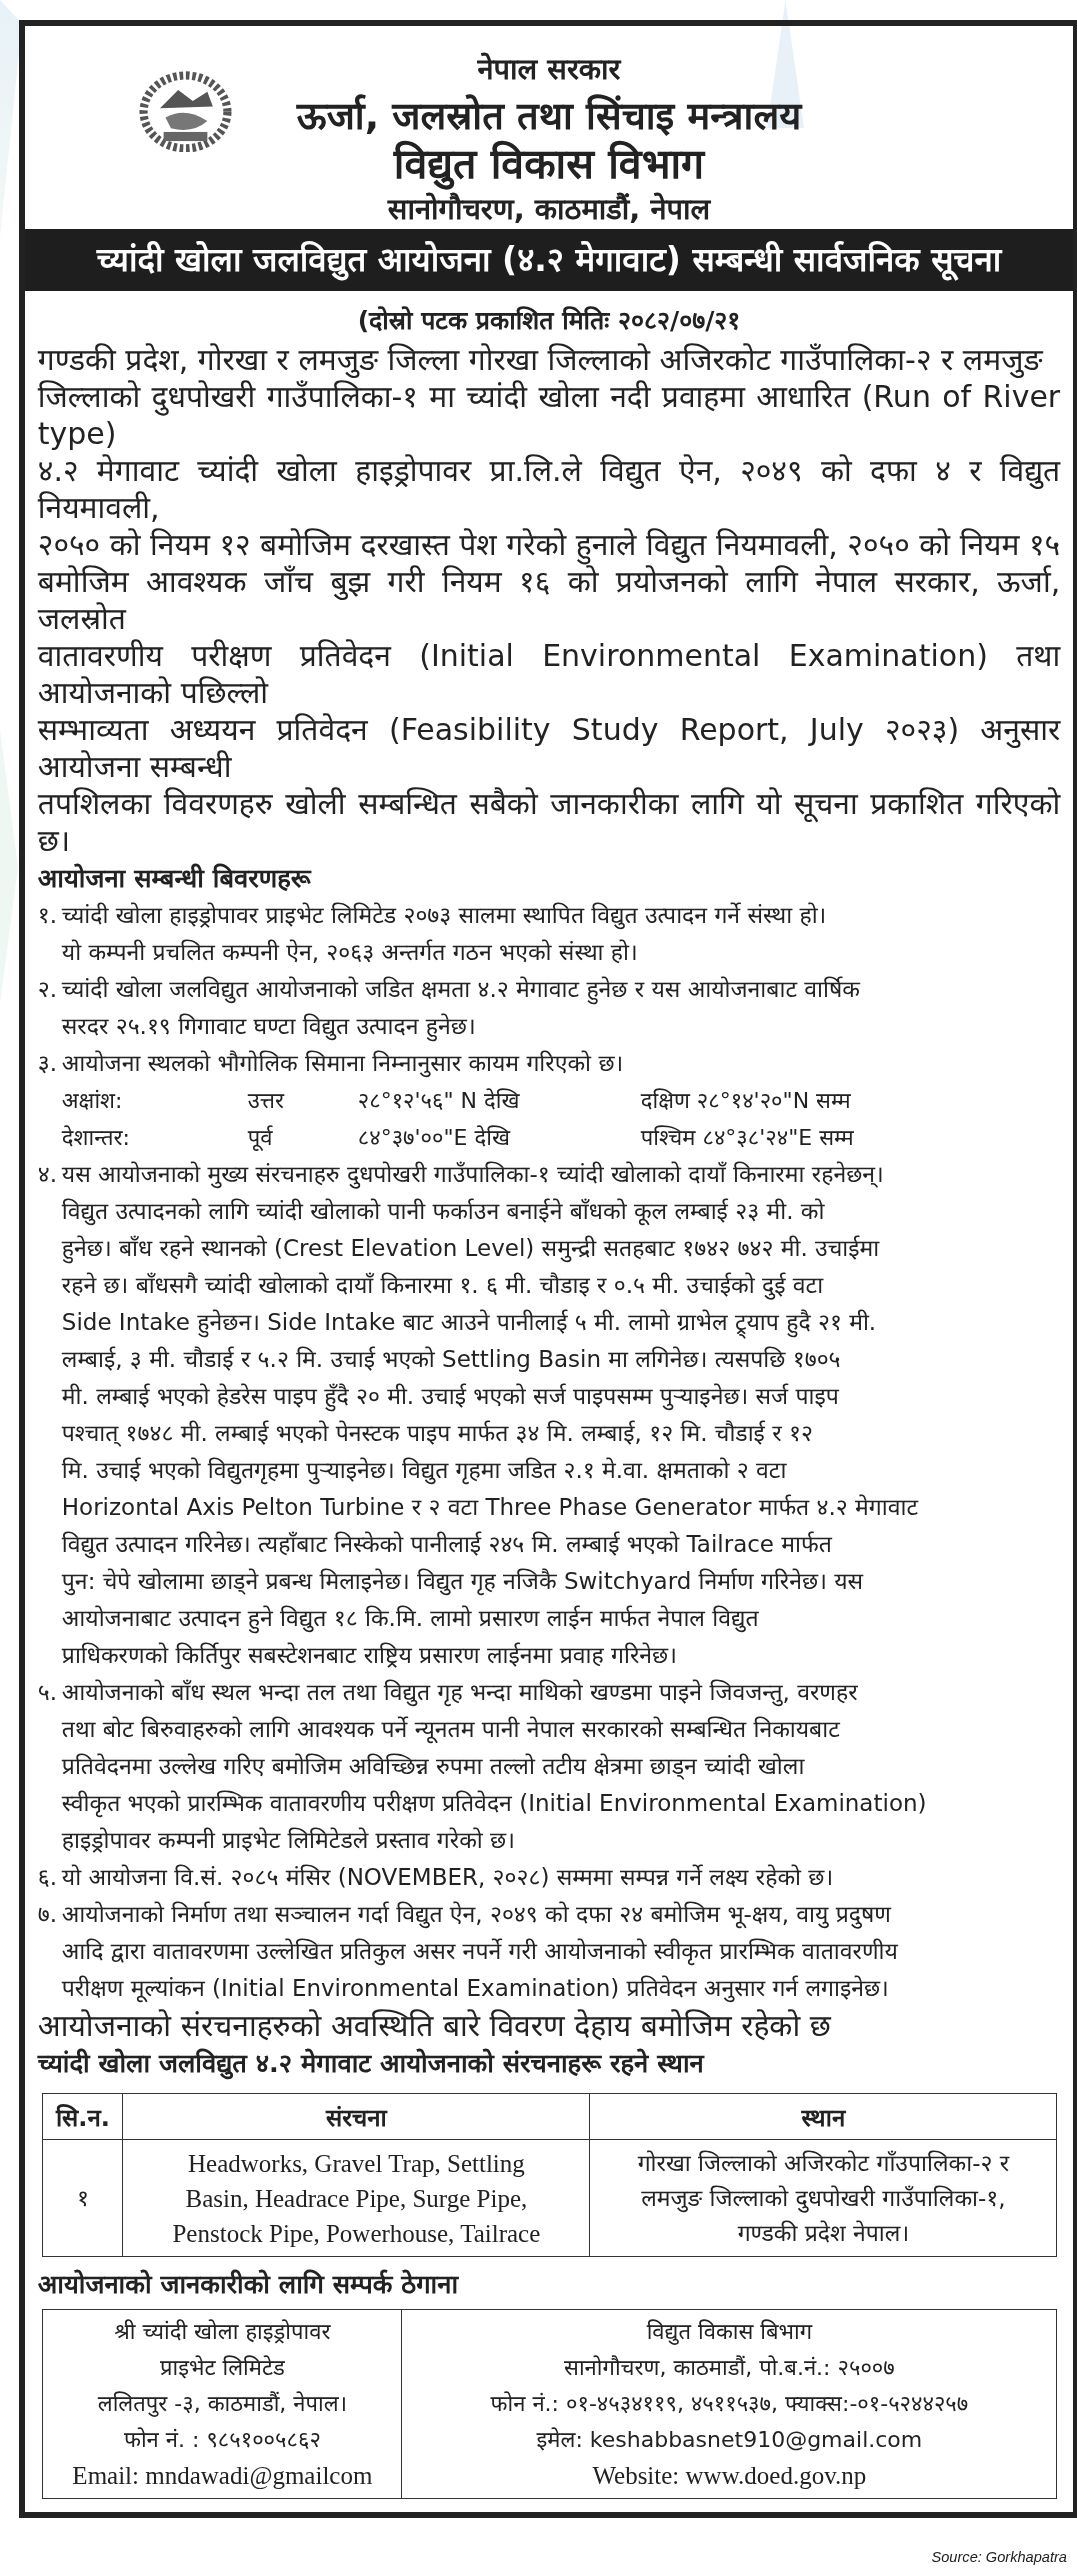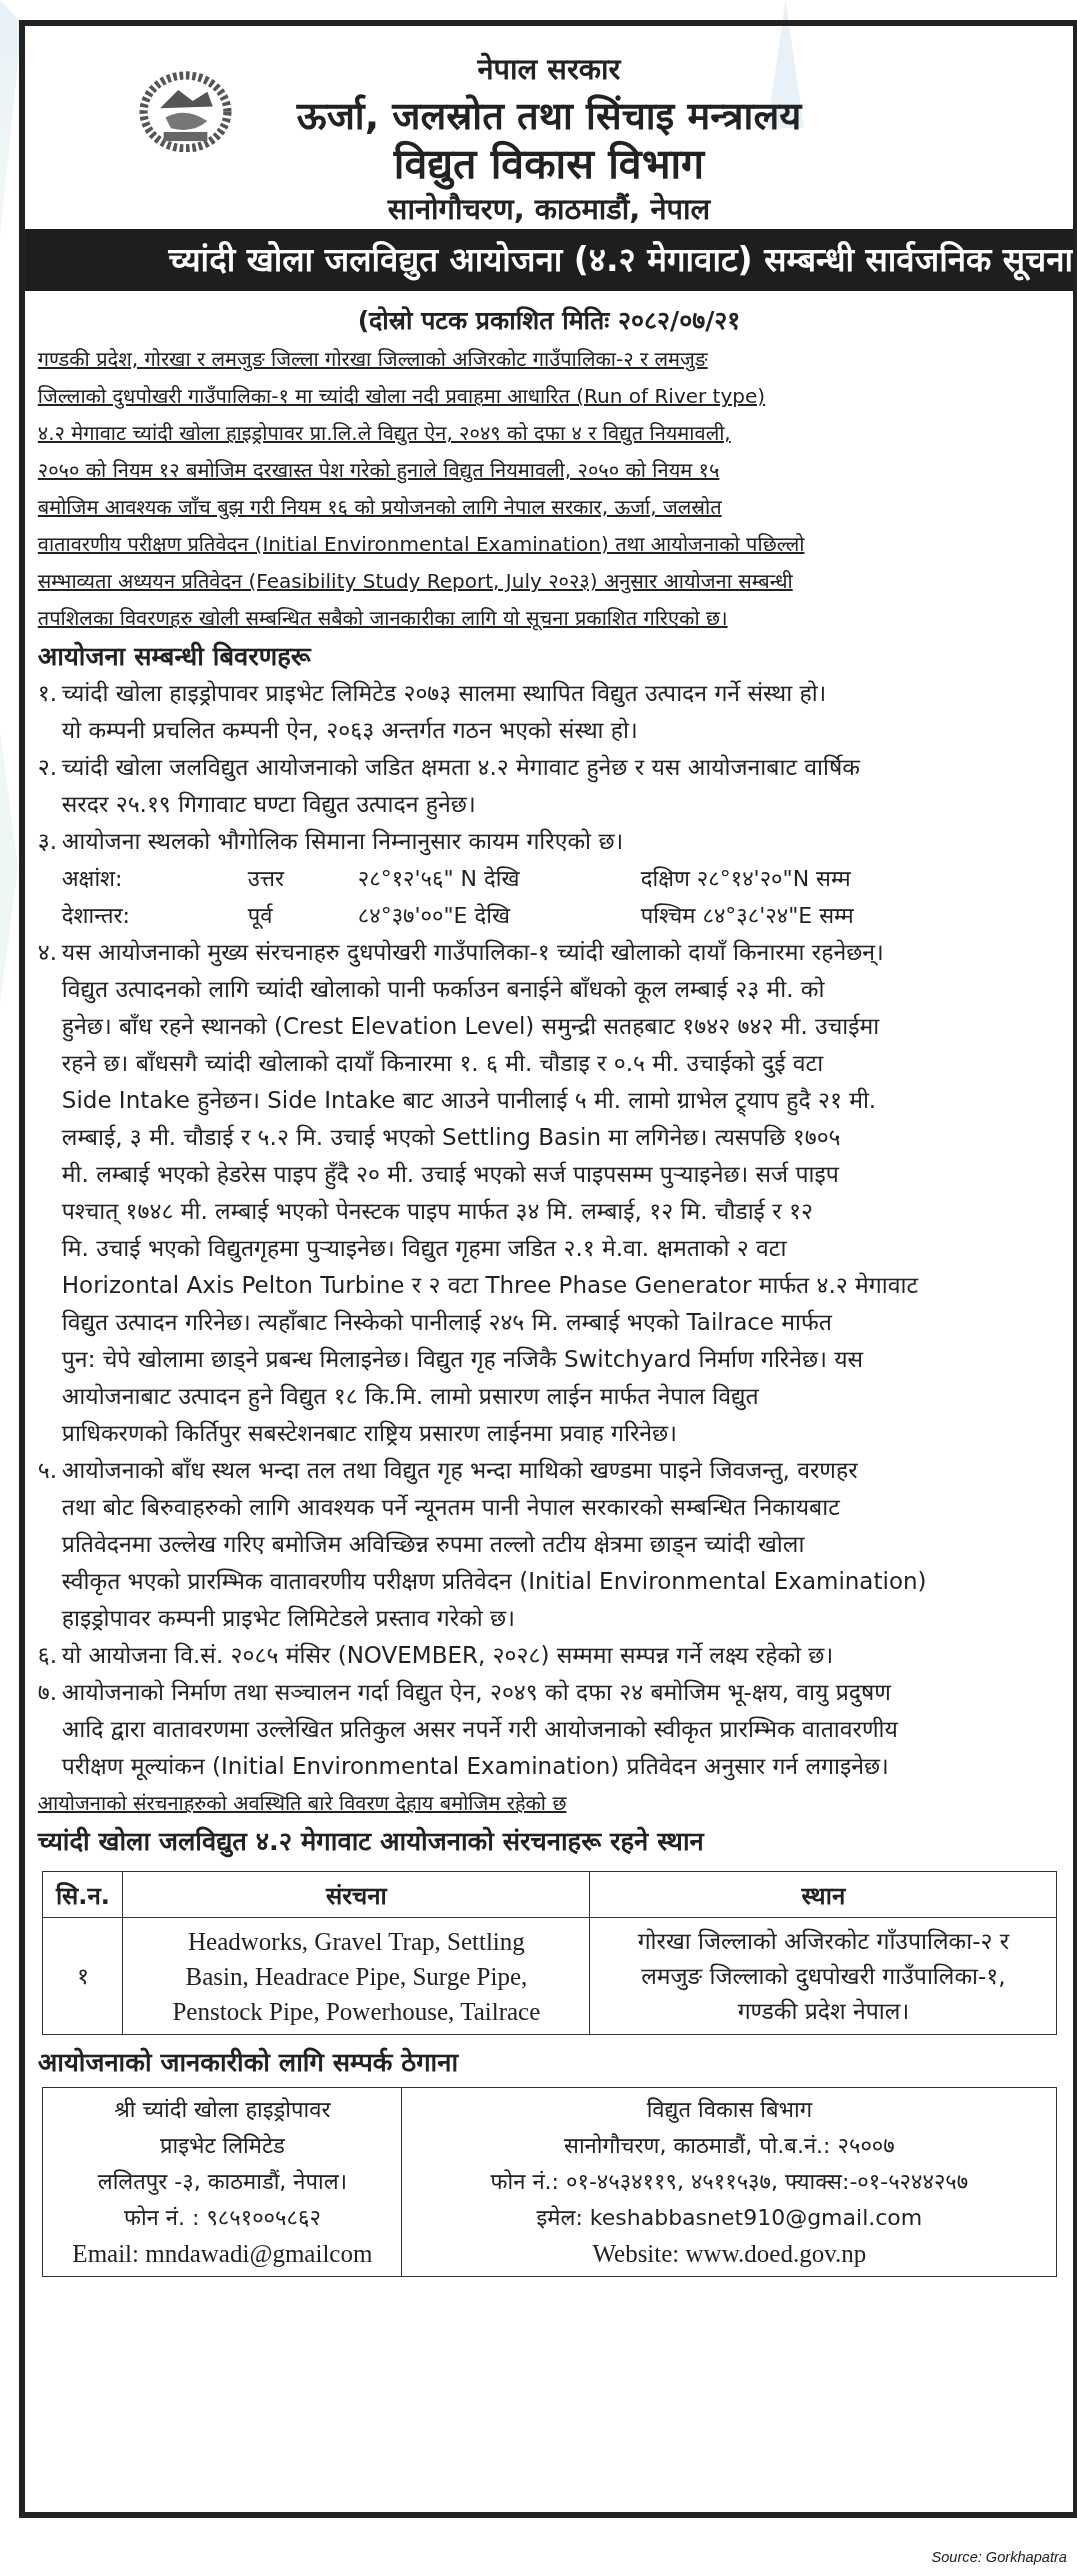--- a/index.html
+++ b/index.html
@@ -9,24 +9,24 @@
     .wm1 { left: 0; top: 0; width: 22px; height: 237px; background: linear-gradient(180deg,#7fb3d5,#b9d9c8); clip-path: polygon(0 0,100% 10%,0 100%); }
     .wm2 { left: 767px; top: 0; width: 37px; height: 128px; background: #7fb3d5; clip-path: polygon(50% 0,100% 100%,0 100%); }
     .wm3 { left: 0; top: 730px; width: 18px; height: 274px; background: #9fd3b0; clip-path: polygon(0 0,100% 50%,0 100%); }
     .frame { position: absolute; left: 19px; top: 20px; width: 1058px; height: 2498px; border: 6.4px solid #222; border-right-width: 4.6px; }
     .header { position: relative; height: 203px; text-align: center; }
     .emblem { position: absolute; left: 113px; top: 44px; width: 95px; height: 82px; }
     .h-gov { position: absolute; left: 0; right: 0; top: 22px; font-size: 29px; font-weight: bold; }
     .h-min { position: absolute; left: 0; right: 0; top: 62px; font-size: 38px; font-weight: bold; }
     .h-dept { position: absolute; left: 0; right: 0; top: 108px; font-size: 41px; font-weight: bold; }
     .h-addr { position: absolute; left: 0; right: 0; top: 162px; font-size: 29px; font-weight: bold; }
-    .titlebar { background: #1e1e1e; color: #fff; height: 62px; line-height: 62px; text-align: right; font-size: 33px; font-weight: bold; white-space: nowrap; overflow: hidden; }
+    .titlebar { background: #1e1e1e; color: #fff; height: 62px; line-height: 62px; text-align: center; font-size: 33px; font-weight: bold; white-space: nowrap; overflow: hidden; }
     .content { padding: 7.3px 12.8px 0 12.8px; }
     .pubdate { text-align: center; font-size: 25px; font-weight: bold; margin: 3.7px 0 5.5px 0; }
-    p.body { font-size: 20px; line-height: 37px; text-align: justify; text-align-last: left; text-decoration: underline; }
+    p.body { font-size: 30px; line-height: 37px; text-align: justify; text-align-last: left; }
     .section-h { font-size: 25.6px; font-weight: bold; line-height: 38px; }
     .item { display: flex; font-size: 23px; line-height: 37px; }
     .item .num { flex: 0 0 24px; }
     .item .txt { flex: 1; text-align: justify; }
     .coords { display: grid; grid-template-columns: 186px 110px 283px 1fr; font-size: 22px; line-height: 37px; padding-left: 24px; }
     .tbl { width: 1015px; border-collapse: collapse; margin: 11px 0 0 4.6px; }
     .tbl th, .tbl td { border: 1.8px solid #333; text-align: center; vertical-align: middle; }
     .tbl th { font-size: 24px; font-weight: bold; height: 46px; }
     .tbl td { font-size: 23px; line-height: 35px; padding: 5.5px 7.3px; }
     .tbl .en { font-family: "Liberation Serif", "DejaVu Serif", serif; font-size: 25px; }

